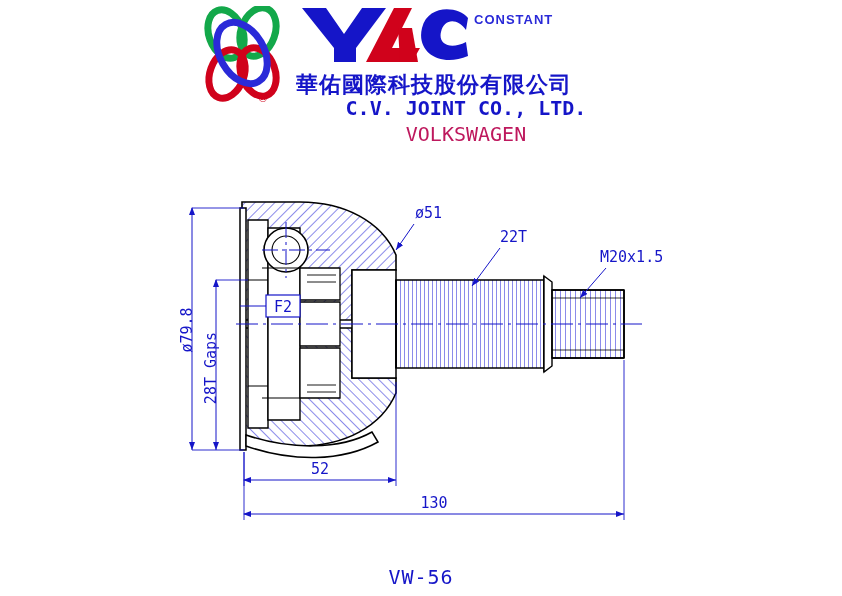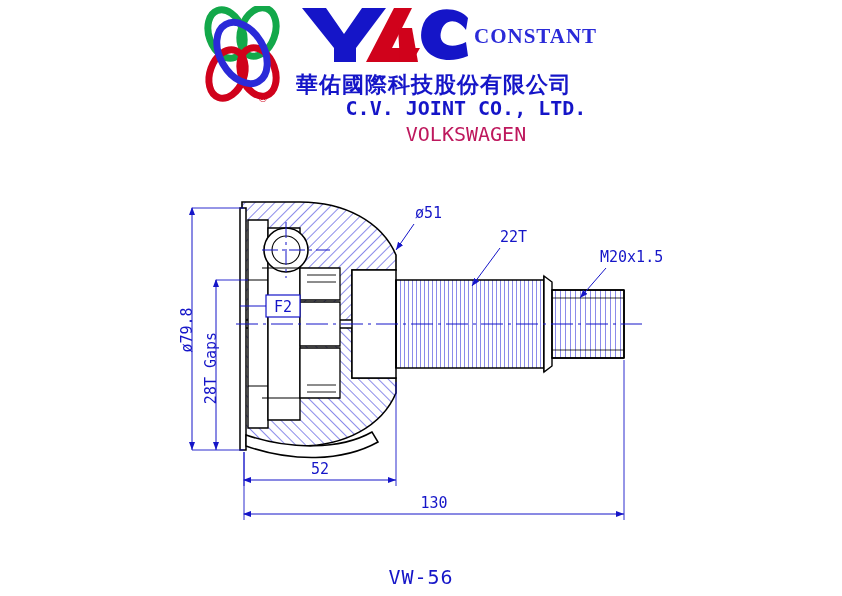--- a/index.html
+++ b/index.html
@@ -41,26 +41,26 @@
   #logo-yac {
     position: absolute;
     left: 300px;
     top: 4px;
     width: 170px;
     height: 62px;
   }
   #logo-cvj {
     position: absolute;
     left: 474px;
-    top: 26px;
+    top: 10px;
     color: #2a2ad8;
-    font-size: 21px;
+    font-size: 13px;
     letter-spacing: 1px;
     line-height: 20px;
-    font-family: Liberation Serif, serif;
+    font-family: Liberation Sans, sans-serif;
     font-weight: bold;
   }
   #logo-cvj .l2 { letter-spacing: 0.5px; }
   #cn-name {
     position: absolute;
     left: 296px;
     top: 70px;
     width: 340px;
     text-align: left;
     font-size: 22px;

